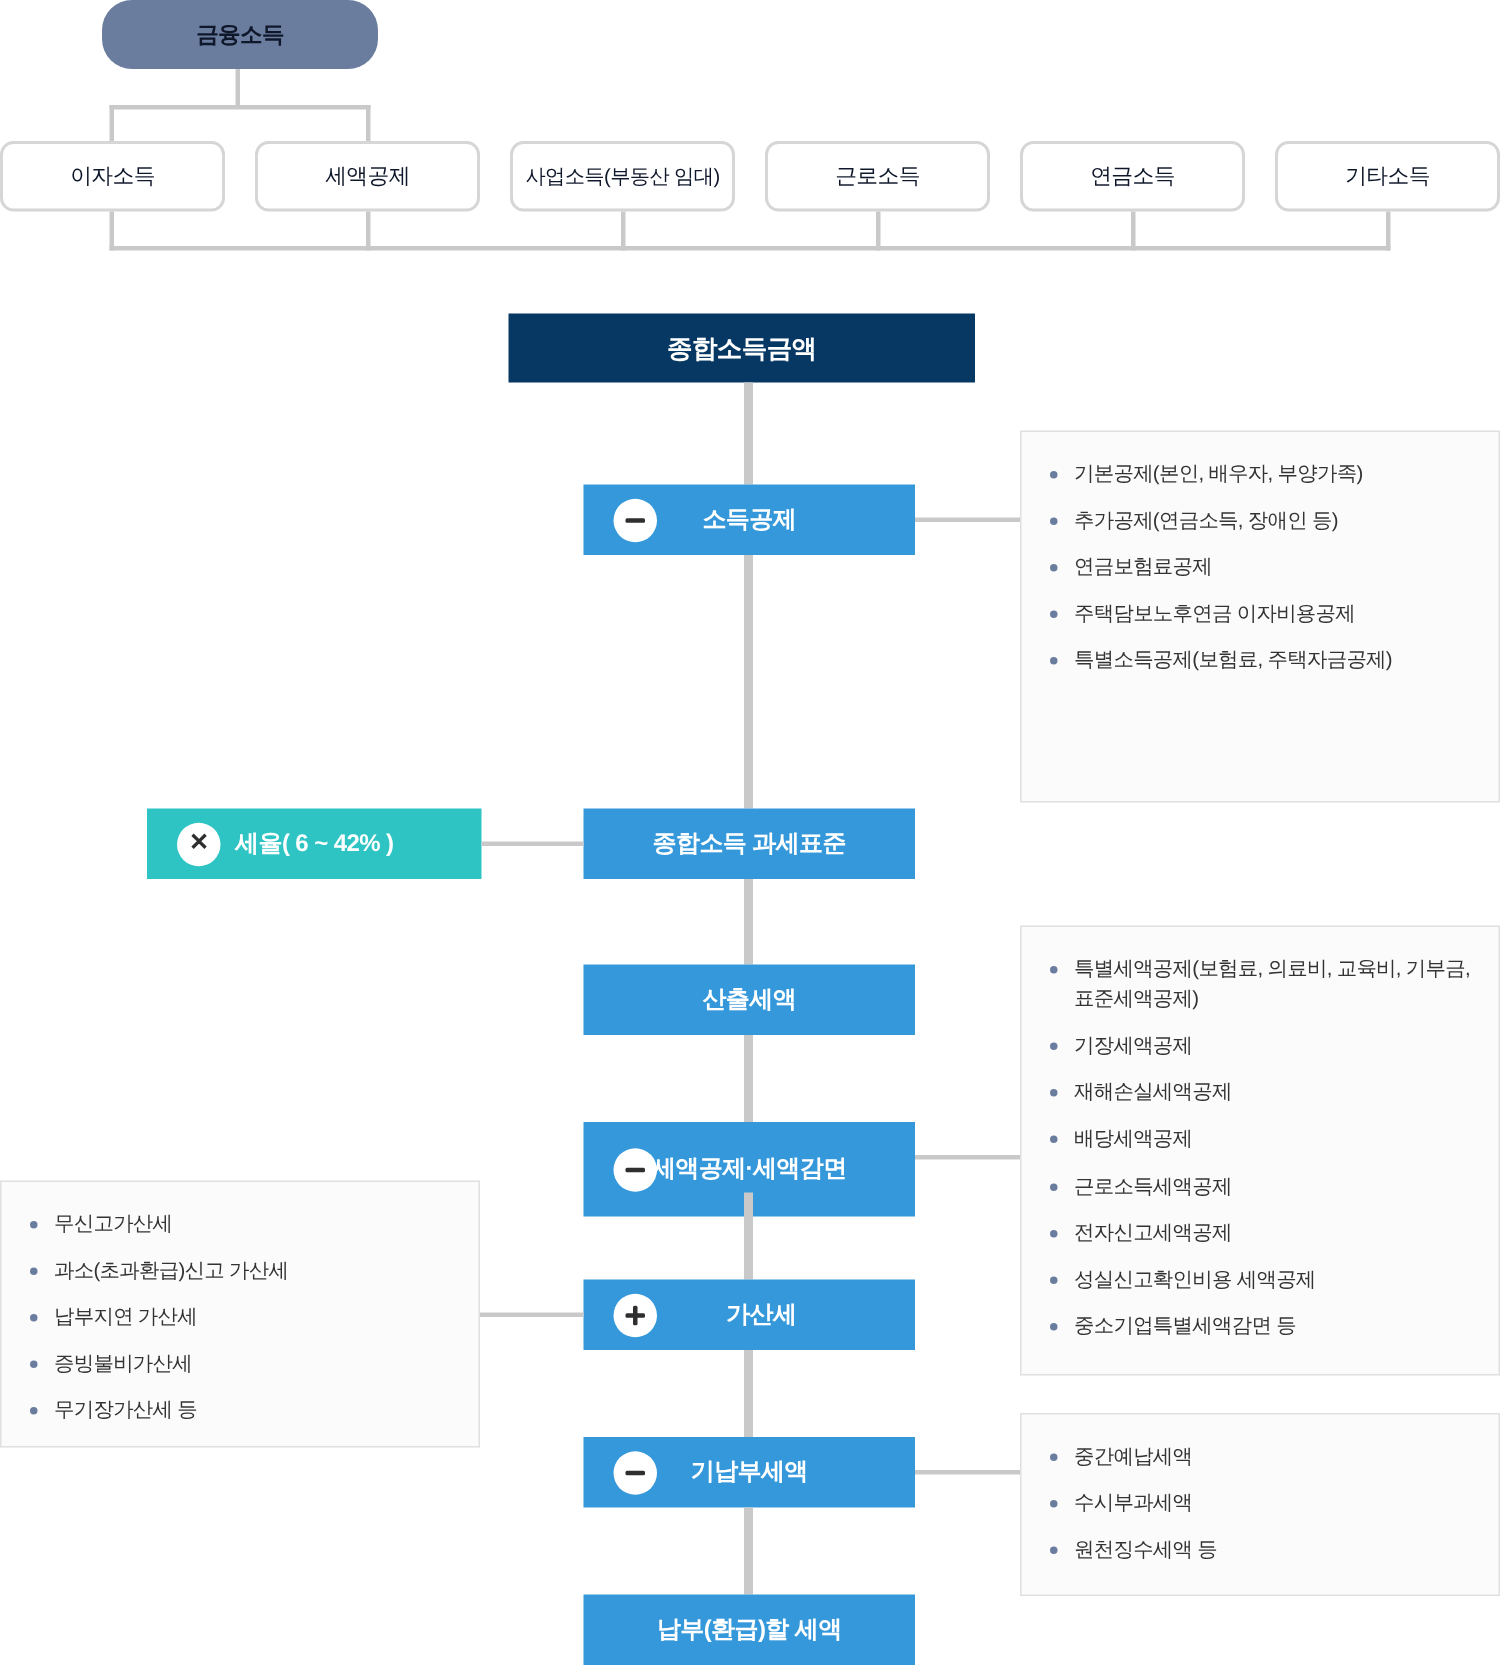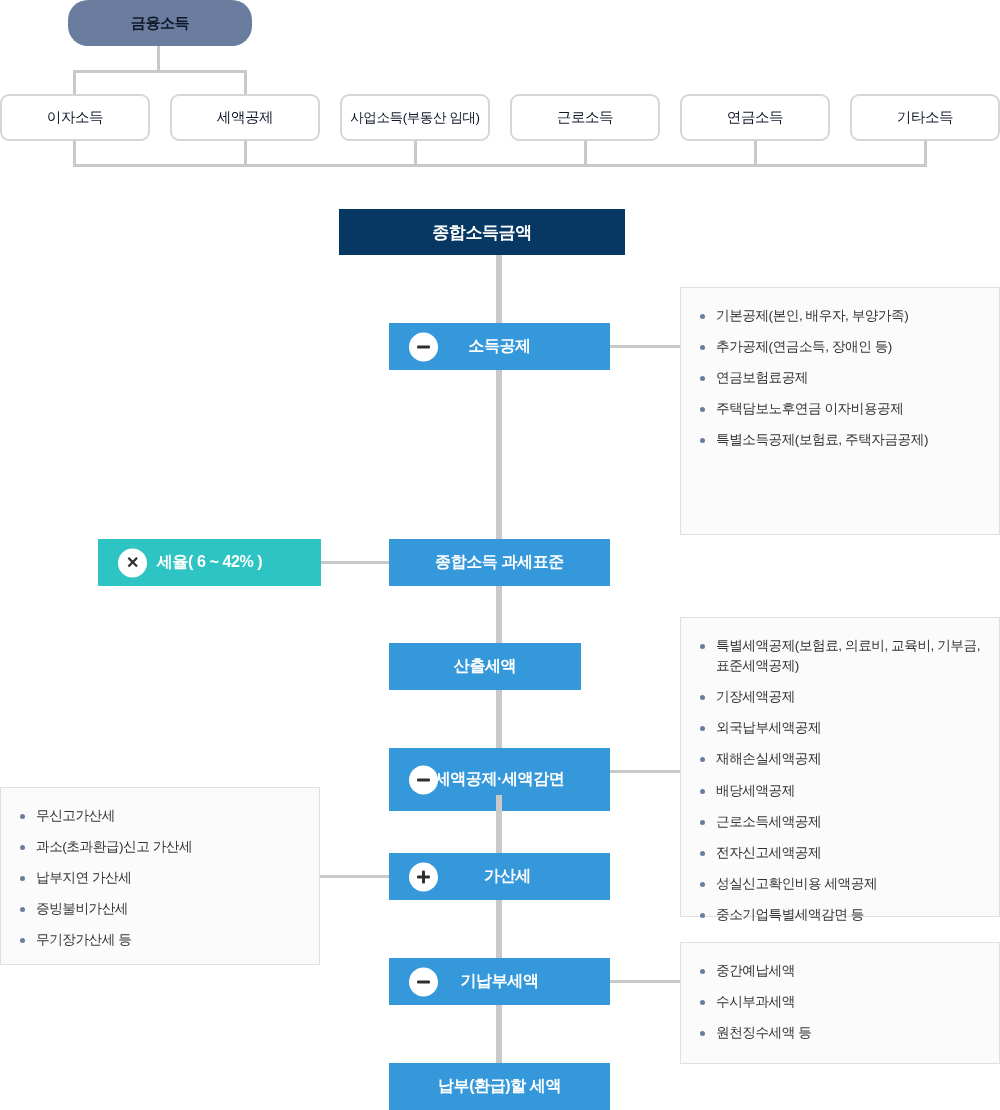--- a/index.html
+++ b/index.html
@@ -189,21 +189,21 @@
 
   <div class="conn" style="left:73px; top:141px; width:3px; height:26px;"></div>
   <div class="conn" style="left:244px; top:141px; width:3px; height:26px;"></div>
   <div class="conn" style="left:414px; top:141px; width:3px; height:26px;"></div>
   <div class="conn" style="left:584px; top:141px; width:3px; height:26px;"></div>
   <div class="conn" style="left:754px; top:141px; width:3px; height:26px;"></div>
   <div class="conn" style="left:924px; top:141px; width:3px; height:26px;"></div>
 
   <div class="conn" style="left:73px; top:164px; width:854px; height:3px;"></div>
 
-  <div class="node navy" style="left:339px; top:209px; width:286px; height:46px;">
+  <div class="node navy" style="left:339px; top:209px; width:311px; height:46px;">
     <span>종합소득금액</span>
   </div>
 
   <div class="conn" style="left:496px; top:255px; width:6px; height:68px;"></div>
 
   <div class="node blue" style="left:389px; top:323px; width:221px; height:47px;">
     <span class="op-badge">
       <span class="glyph-h"></span>
     </span>
     <span>소득공제</span>
@@ -220,21 +220,21 @@
   <div class="node teal" style="left:98px; top:539px; width:223px; height:47px;">
     <span class="op-badge">
       <span class="glyph-x">✕</span>
     </span>
     <span>세율( 6 ~ 42% )</span>
   </div>
   <div class="conn" style="left:321px; top:561px; width:68px; height:3px;"></div>
 
   <div class="conn" style="left:496px; top:586px; width:6px; height:57px;"></div>
 
-  <div class="node blue" style="left:389px; top:643px; width:192px; height:47px;">
+  <div class="node blue" style="left:389px; top:643px; width:221px; height:47px;">
     <span>산출세액</span>
   </div>
 
   <div class="conn" style="left:496px; top:690px; width:6px; height:58px;"></div>
 
   <div class="node blue" style="left:389px; top:748px; width:221px; height:63px;">
     <span class="op-badge">
       <span class="glyph-h"></span>
     </span>
     <span>세액공제·세액감면</span>
@@ -291,23 +291,20 @@
   <div class="panel" style="left:680px; top:617px; width:320px; height:300px;">
     <ul>
       <li>
         <span>특별세액공제(보험료, 의료비, 교육비, 기부금,</span>
         <span class="cont">표준세액공제)</span>
       </li>
       <li>
         <span>기장세액공제</span>
       </li>
       <li>
-        <span>외국납부세액공제</span>
-      </li>
-      <li>
         <span>재해손실세액공제</span>
       </li>
       <li>
         <span>배당세액공제</span>
       </li>
       <li>
         <span>근로소득세액공제</span>
       </li>
       <li>
         <span>전자신고세액공제</span>

